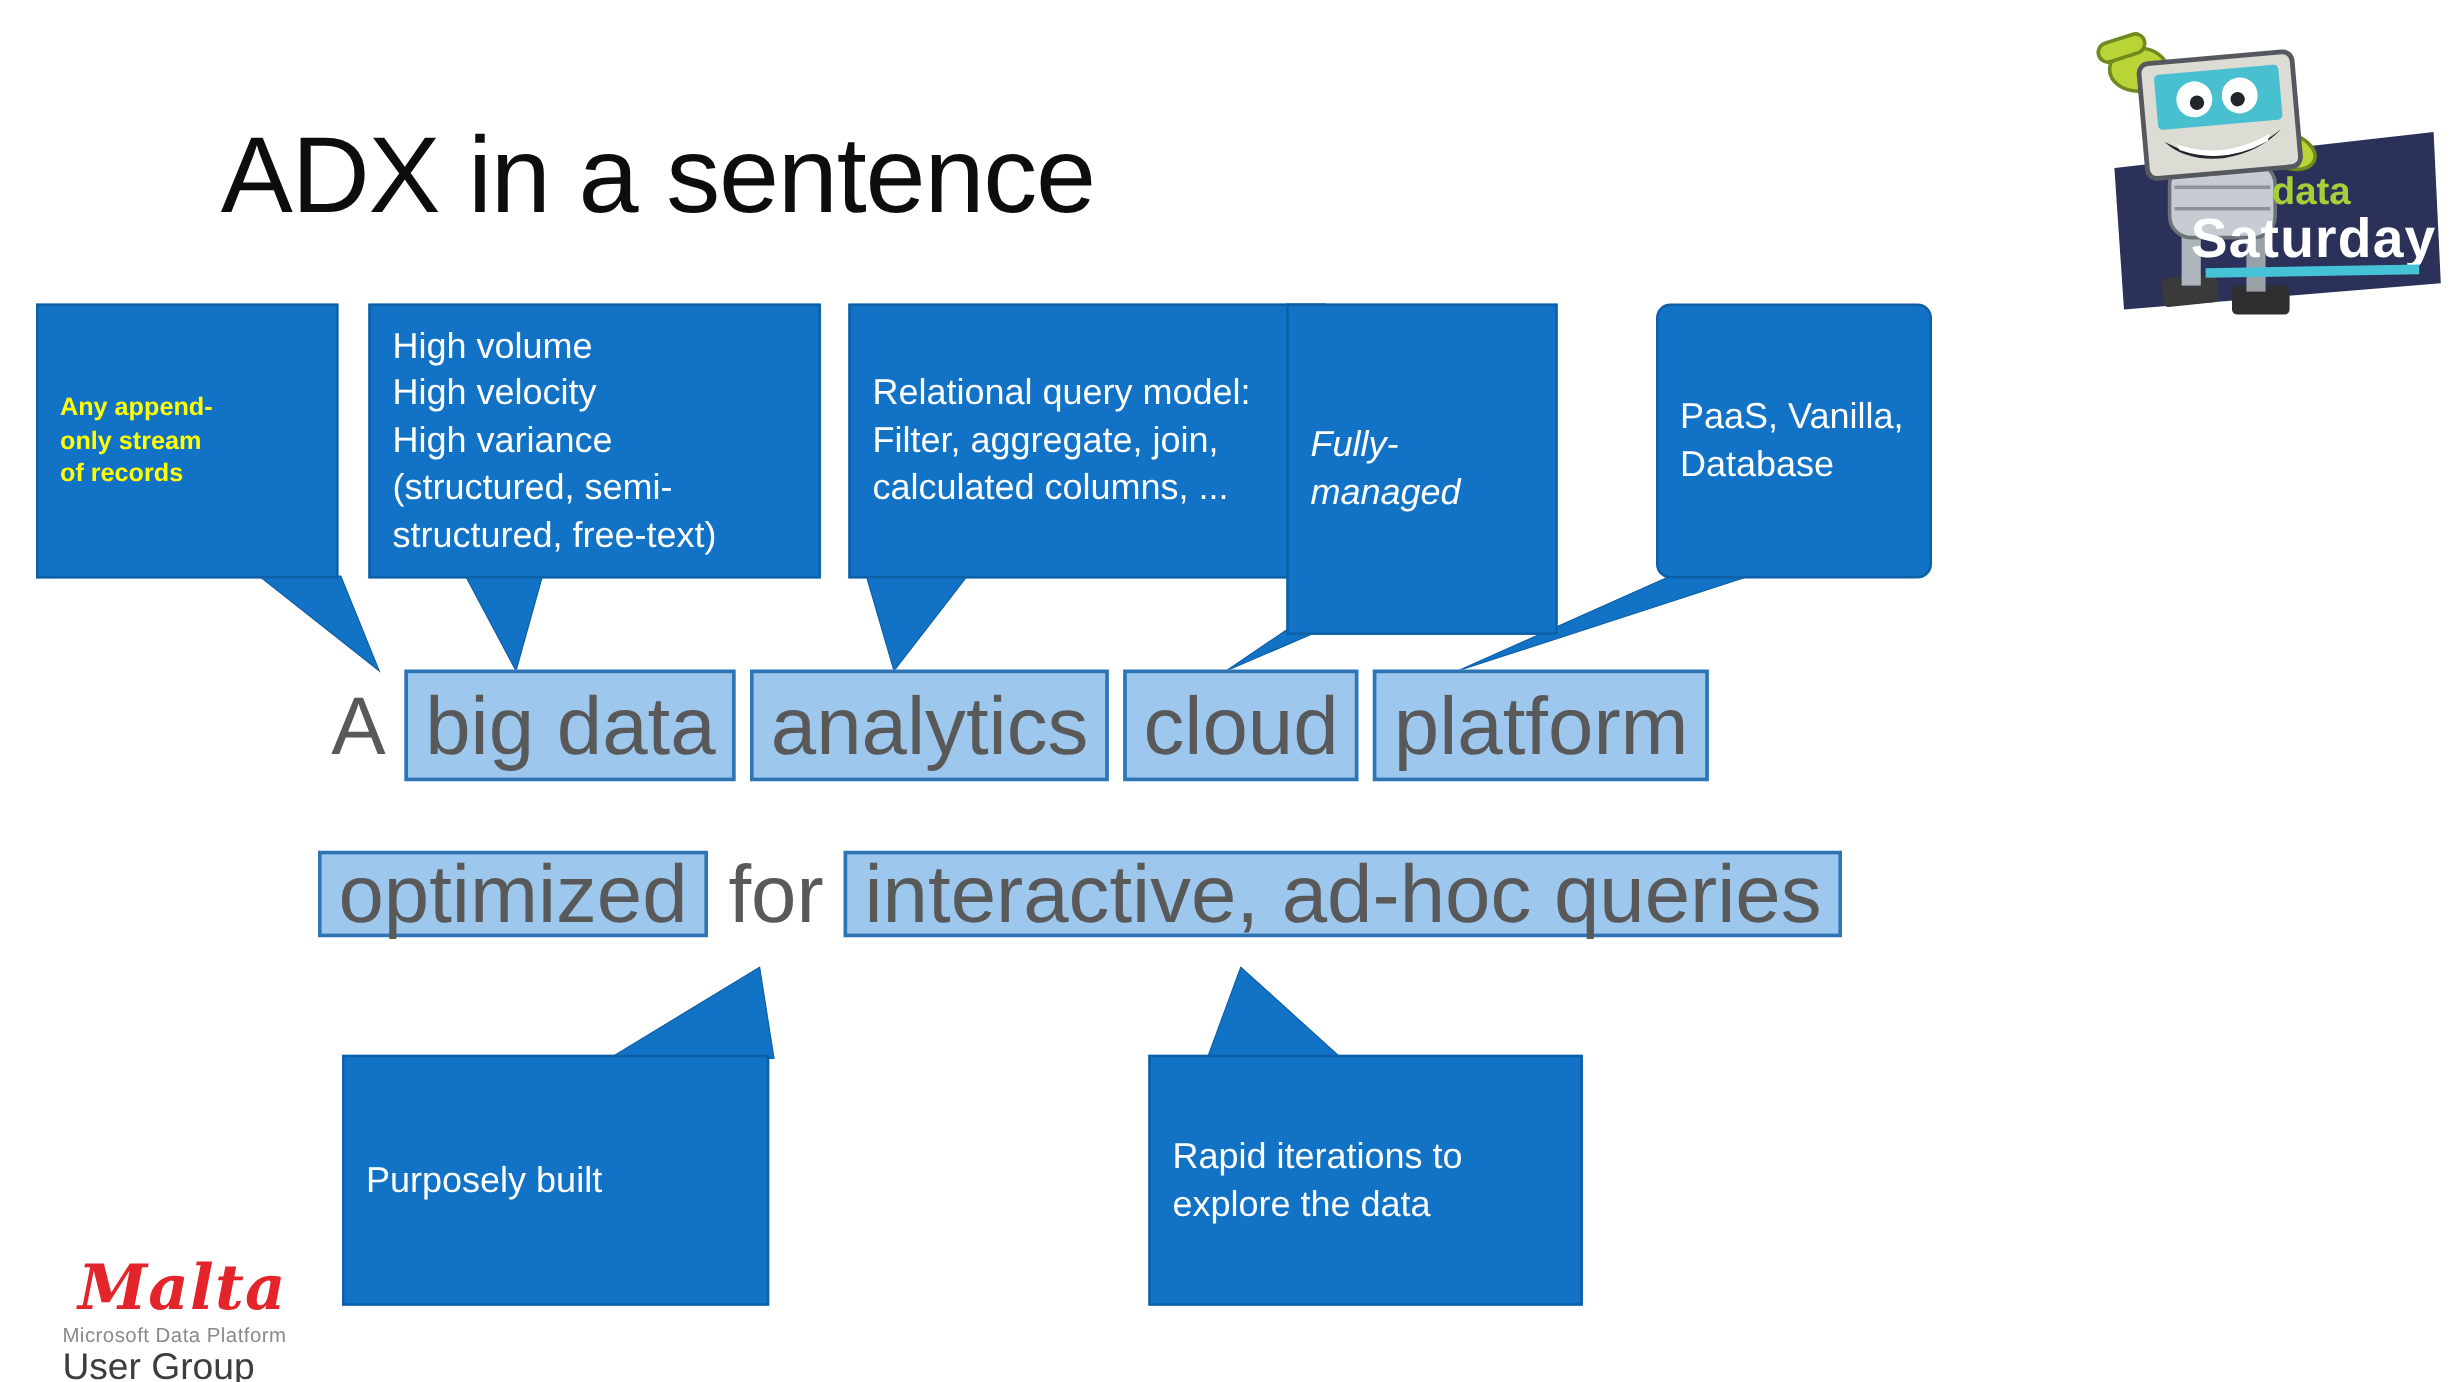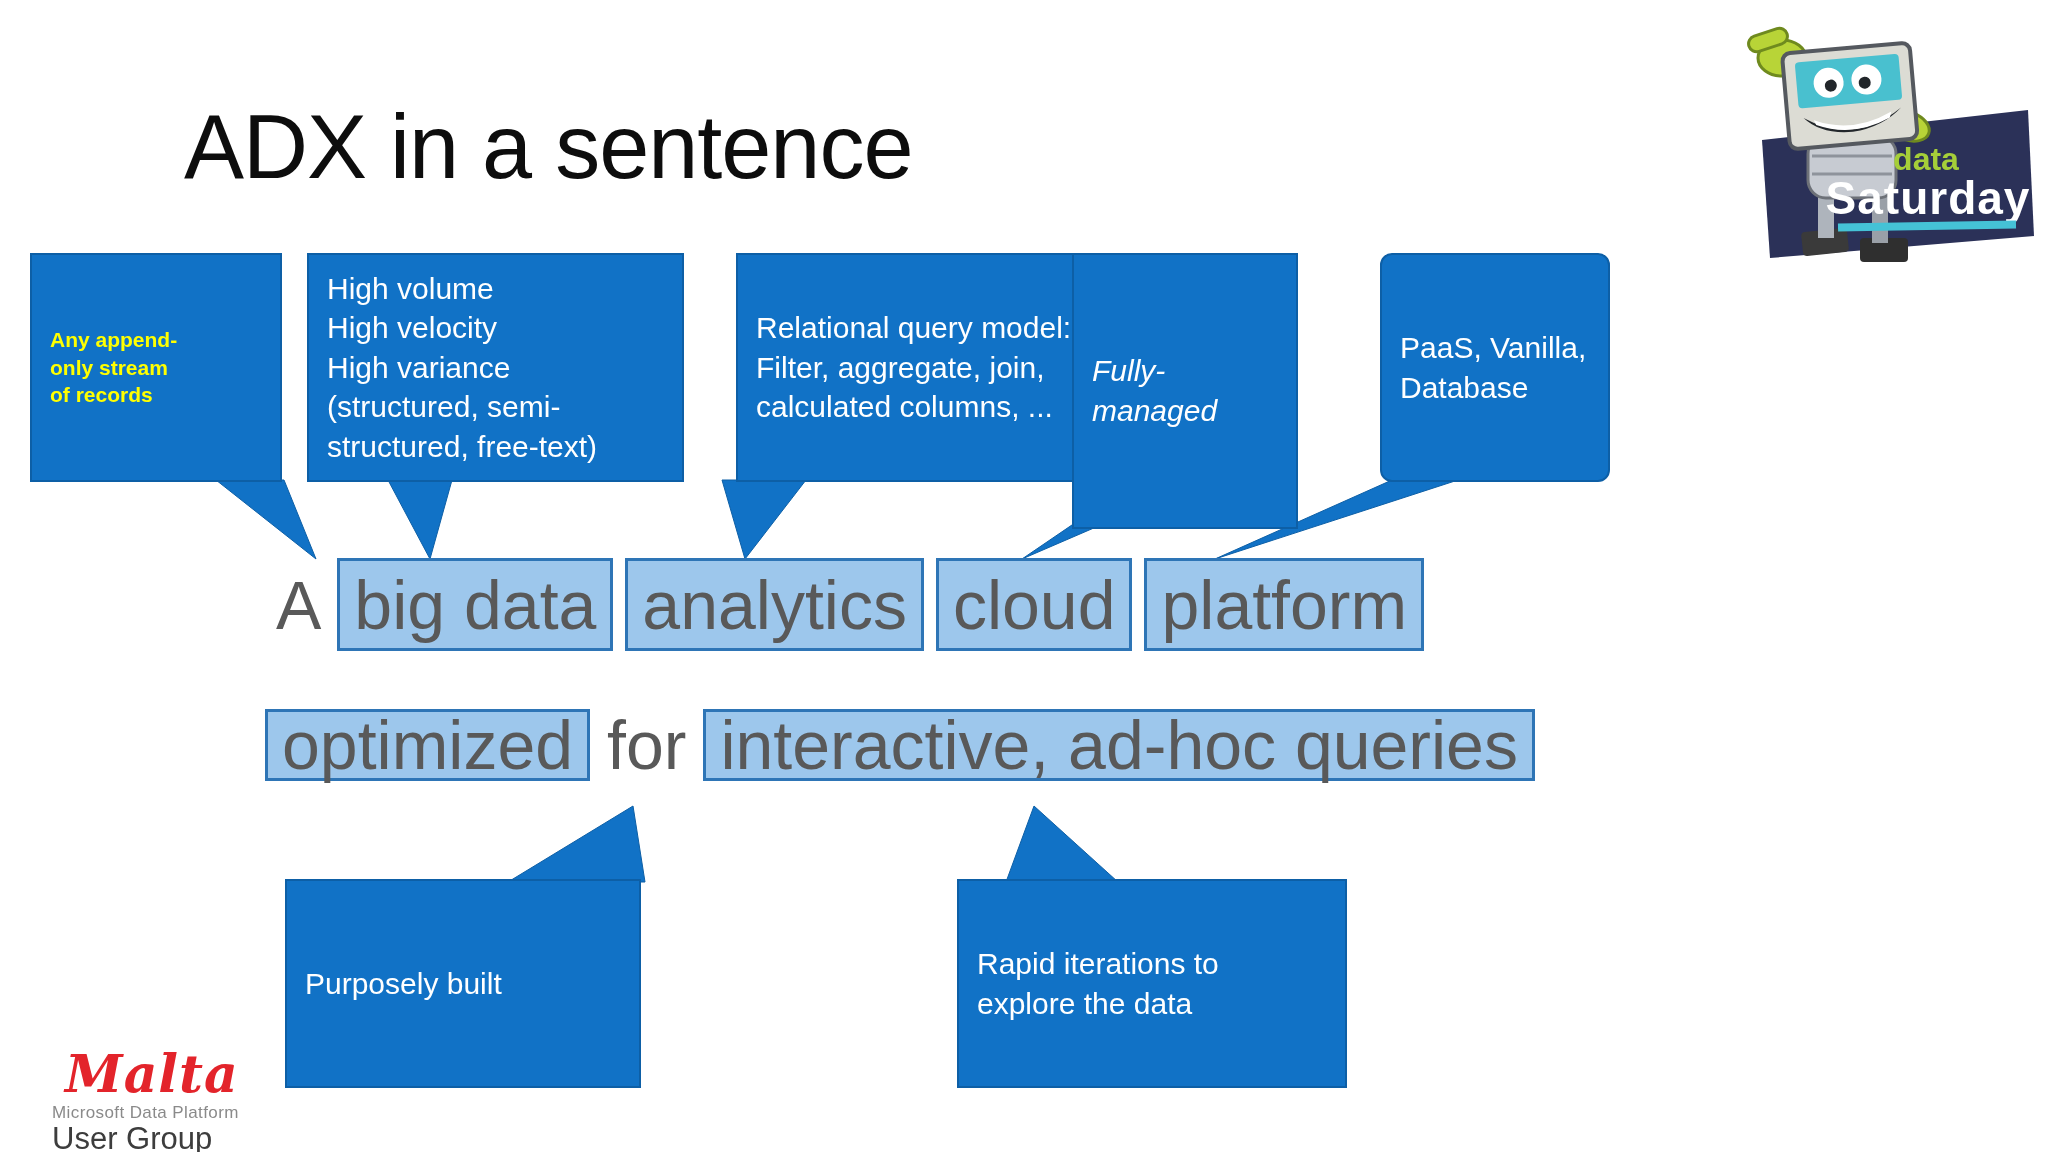--- a/index.html
+++ b/index.html
@@ -17,25 +17,25 @@
   
   .callout{
     position:absolute;background:#1172c6;border:2px solid #0d5fa6;
     color:#ffffff;font-size:30px;line-height:1.32;
     display:flex;align-items:center;box-sizing:border-box;
     padding:0 18px;white-space:pre-line;
   }
   .callout.emphasis{color:#ffff00;font-weight:bold;font-size:21px;}
   #co-top-0{left:30px;top:253px;width:252px;height:229px;}
   #co-top-1{left:307px;top:253px;width:377px;height:229px;}
-  #co-top-2{left:707px;top:253px;width:398px;height:229px;margin-left:29px;}
+  #co-top-2{left:707px;top:253px;width:398px;height:229px;}
   #co-top-3{left:1072px;top:253px;width:226px;height:276px;font-style:italic;}
   #co-top-4{left:1380px;top:253px;width:230px;height:229px;border-radius:12px;}
   #co-bot-0{left:285px;top:879px;width:356px;height:209px;}
-  #co-bot-1{left:957px;top:879px;width:390px;height:209px;}
+  #co-bot-1{left:957px;top:879px;width:362px;height:209px;}
   
   #tails{position:absolute;left:0;top:0;pointer-events:none;}
   #tails polygon{fill:#1172c6;stroke:#0d5fa6;stroke-width:1;}
   
   .sentence-row{
     position:absolute;display:flex;align-items:stretch;
     color:#595959;font-size:68px;font-weight:300;
   }
   #sentence-1{left:272px;top:558px;height:93px;gap:12px;}
   #sentence-2{left:265px;top:709px;height:72px;gap:13px;}

